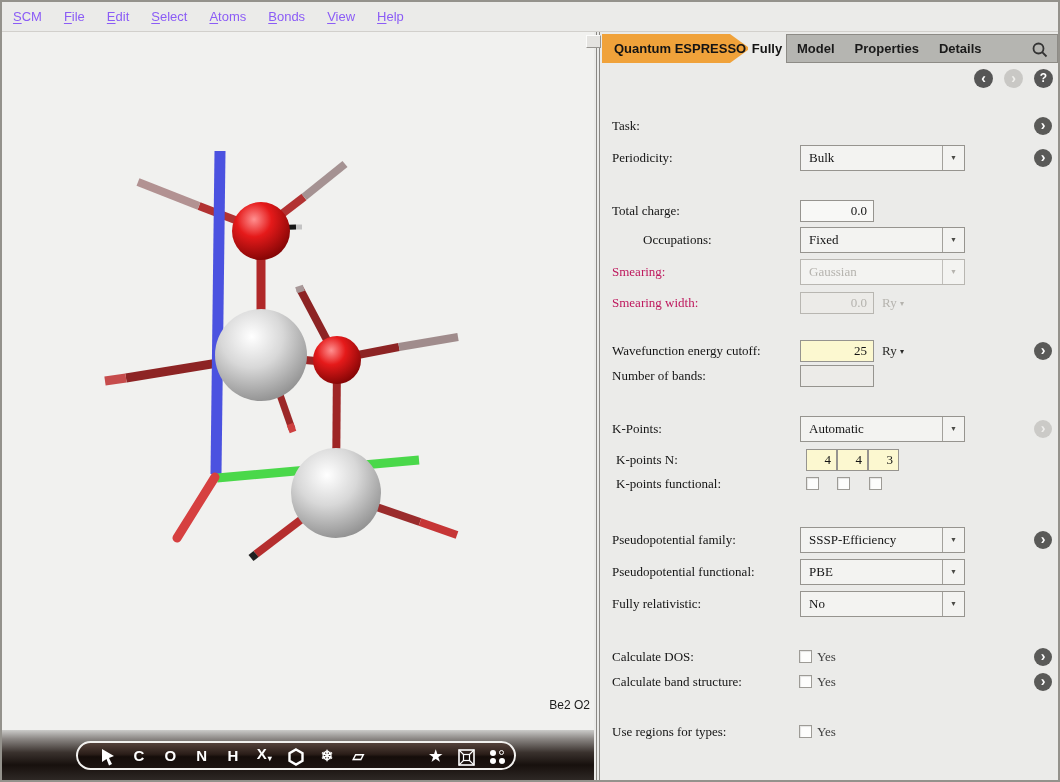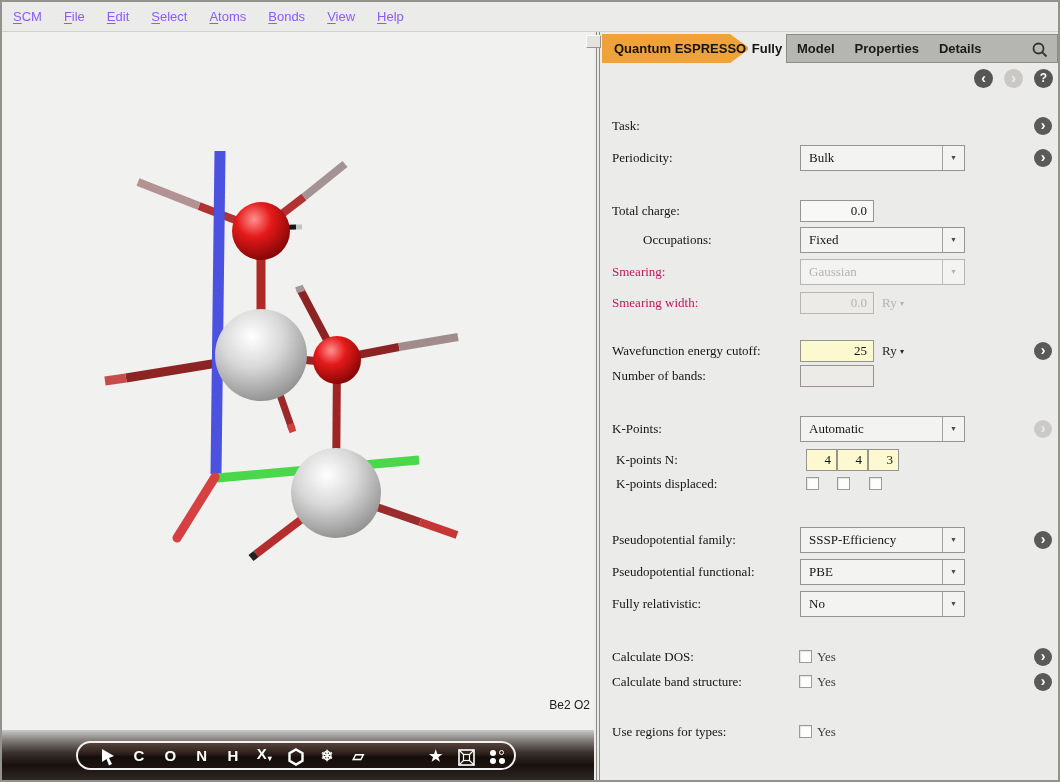--- a/index.html
+++ b/index.html
@@ -247,21 +247,21 @@
     <div class="arrow-btn dis" style="top:388px;">›</div>
 
     <div class="row ind" style="top:417px;height:22px;">
       <span class="lbl" style="line-height:22px;">K-points N:</span>
       <div class="kinp" style="left:206px;">4</div>
       <div class="kinp" style="left:237px;">4</div>
       <div class="kinp" style="left:268px;">3</div>
     </div>
 
     <div class="row ind" style="top:445px;height:14px;">
-      <span class="lbl" style="line-height:14px;">K-points displaced:</span>
+      <span class="lbl" style="line-height:14px;">K-points functional:</span>
       <div class="cb" style="left:206px;top:0;"></div>
       <div class="cb" style="left:237px;top:0;"></div>
       <div class="cb" style="left:269px;top:0;"></div>
     </div>
 
     <div class="row" style="top:495px;height:26px;">
       <span class="lbl" style="line-height:26px;">Pseudopotential family:</span>
       <div class="dd">
         <span class="dd-val">SSSP-Efficiency</span>
         <span class="dd-btn">▼</span>

